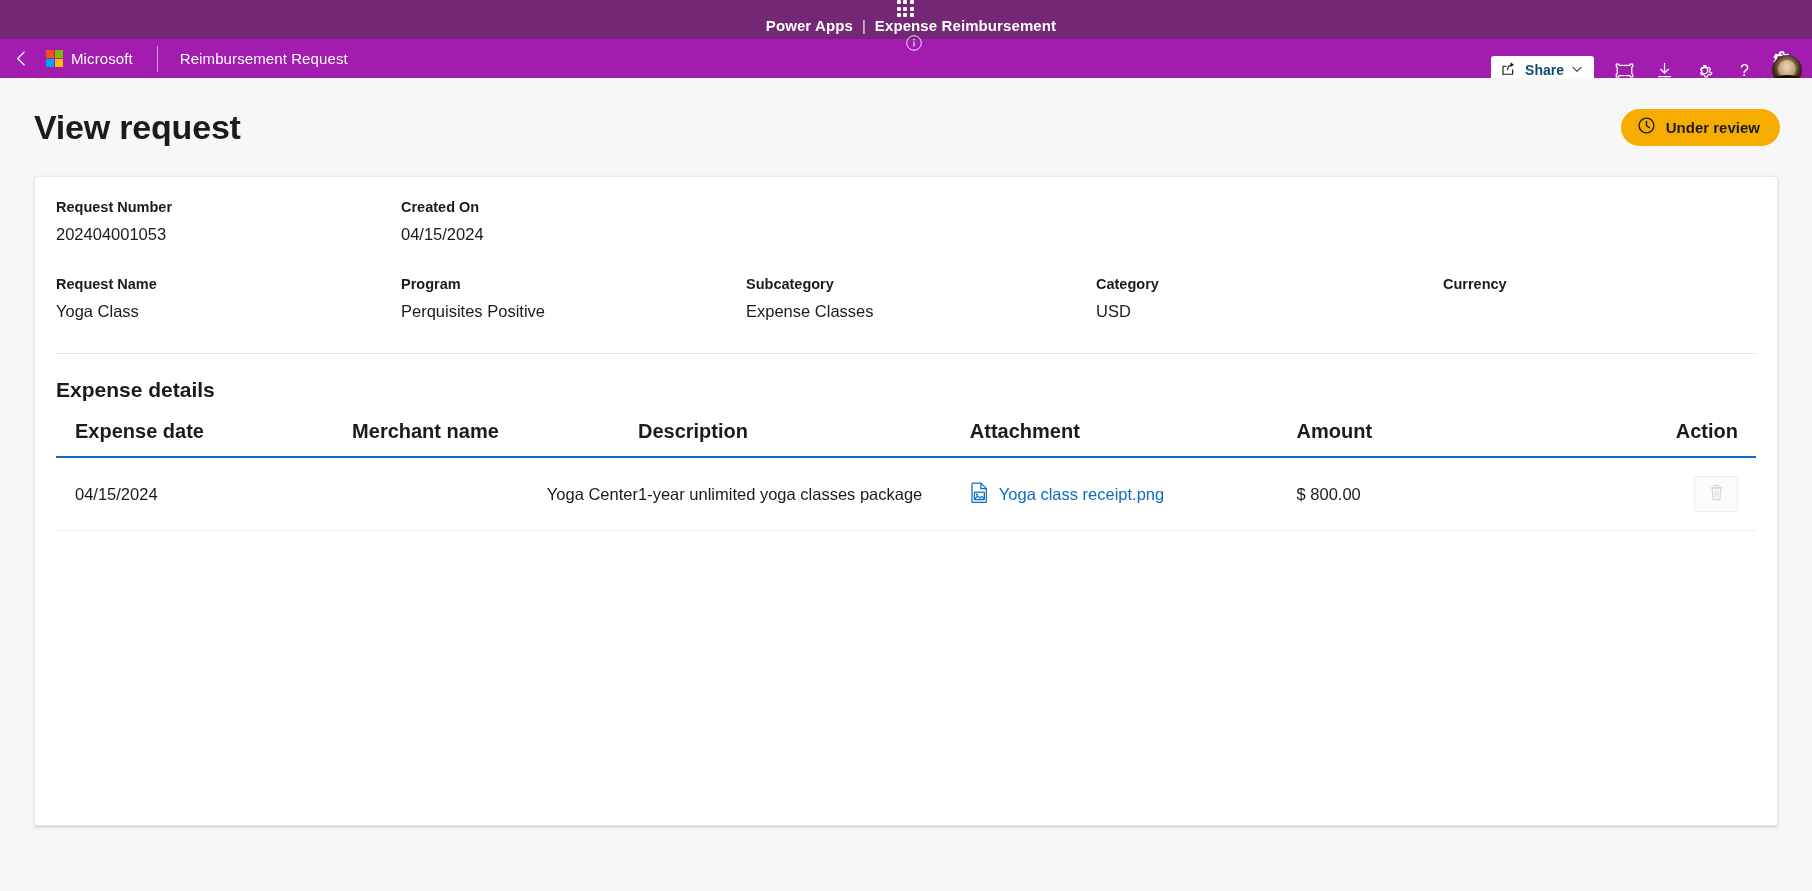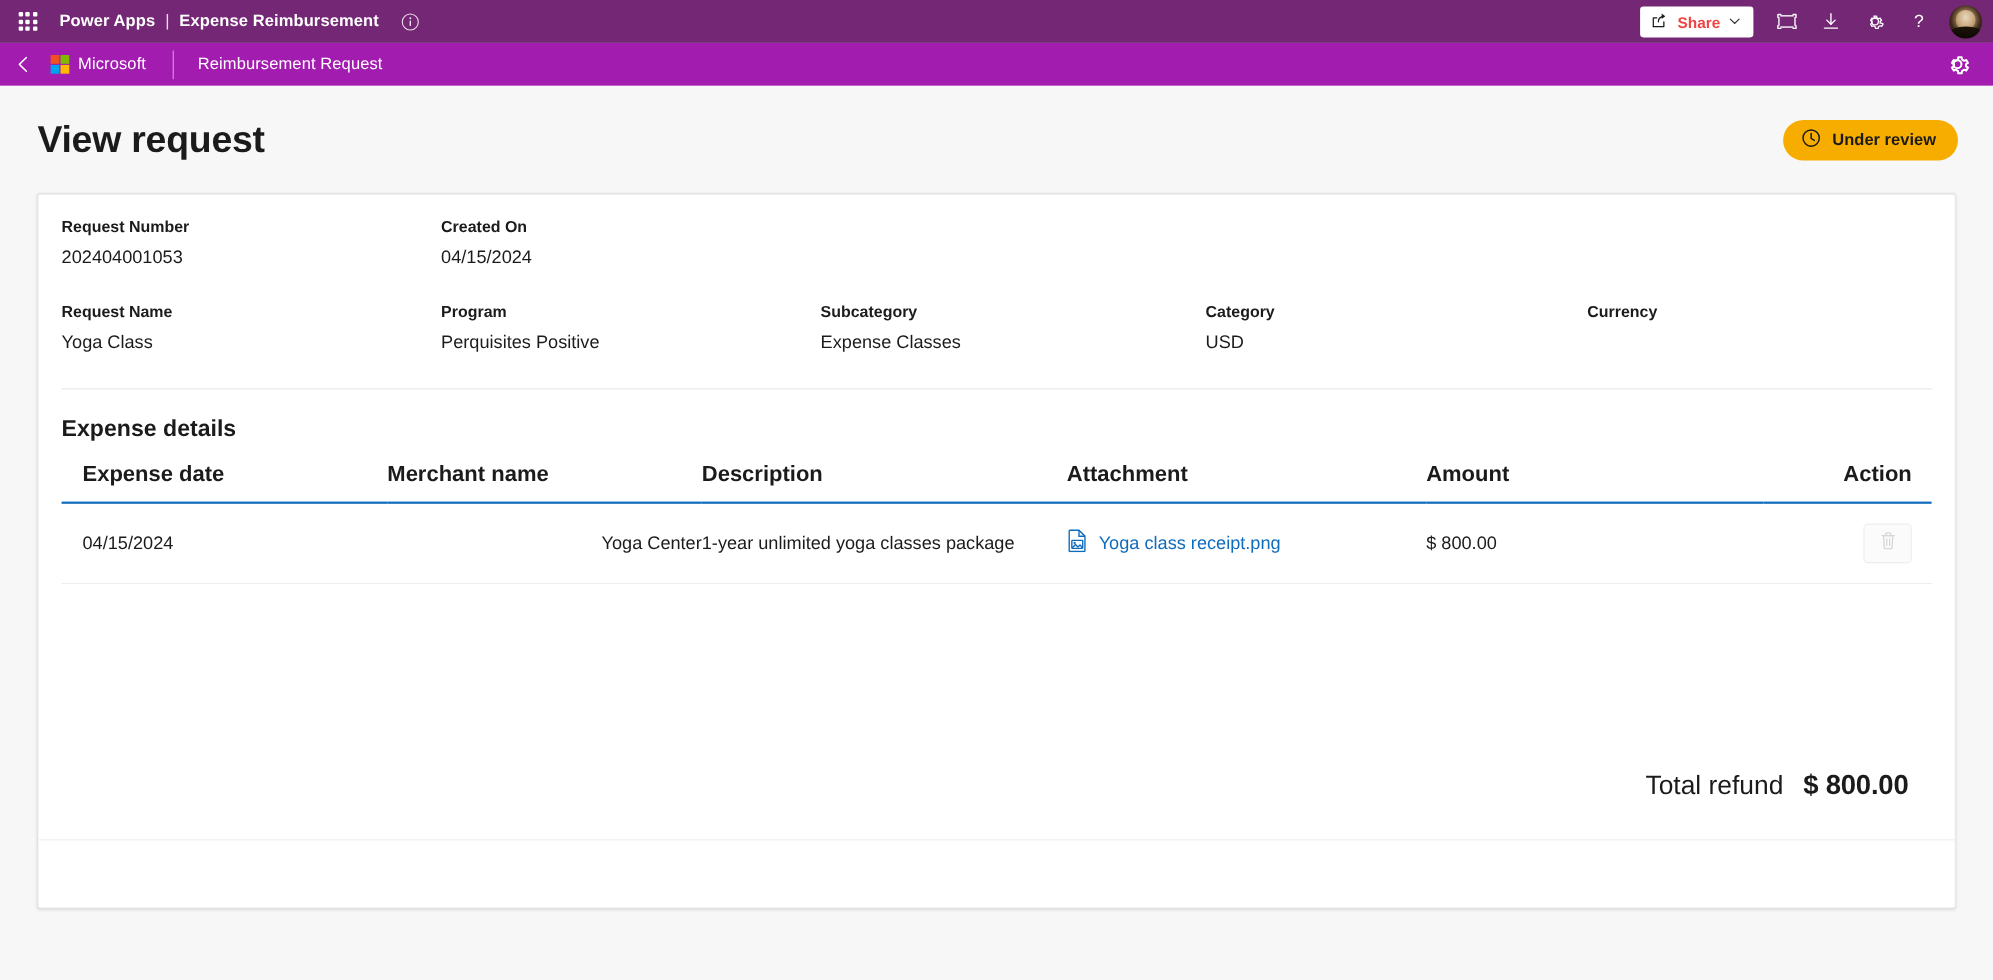--- a/index.html
+++ b/index.html
@@ -15,20 +15,21 @@
 
   
   .topbar {
     height: 39px;
     background: #742774;
     display: flex;
     align-items: center;
     padding: 0 10px 0 8px;
     color: #ffffff;
     position: relative;
+    flex-direction: column;
   }
   .waffle {
     width: 34px; height: 34px;
     display: flex; align-items: center; justify-content: center;
     cursor: pointer; border-radius: 2px;
   }
   .waffle-grid {
     display: grid;
     grid-template-columns: repeat(3, 4px);
     grid-template-rows: repeat(3, 4px);
@@ -51,21 +52,21 @@
   }
   .info-icon svg { display:block; }
   .topbar-right {
     margin-left: auto;
     display: flex;
     align-items: center;
     gap: 0px;
   }
   .share-btn {
     background: #ffffff;
-    color: #ef4444;
+    color: #0c4a6e;
     border: none;
     border-radius: 3px;
     height: 28px;
     padding: 0 12px 0 10px;
     display: flex; align-items: center; gap: 8px;
     font-size: 14px; font-weight: 600;
     font-family: "Liberation Sans", sans-serif;
     cursor: pointer;
     margin-right: 10px;
   }
@@ -184,21 +185,21 @@
 
   
   .card {
     margin: 0 34px;
     background: #ffffff;
     border: 1px solid #ebebeb;
     border-radius: 3px;
     box-shadow: 0 1.2px 3.6px rgba(0,0,0,.10), 0 .3px .9px rgba(0,0,0,.07);
     height: 650px;
     display: flex;
-    flex-direction: column;
+    flex-direction: row;
   }
   .card-inner {
     padding: 22px 21px 0 21px;
     flex: 1;
     display: flex;
     flex-direction: column;
     min-height: 0;
   }
 
   .field-grid {
@@ -506,21 +507,17 @@
                   </svg>
                 </span>
               </span>
             </td>
           </tr>
         </tbody>
       </table>
 
       <div class="table-spacer"></div>
 
-      <div class="total-row">
-        <span class="total-label">Total refund</span>
-        <span class="total-amount">$ 800.00</span>
-      </div>
     </div>
 
     <div class="card-footer"></div>
   </div>
 </div>
 
 </body></html>

